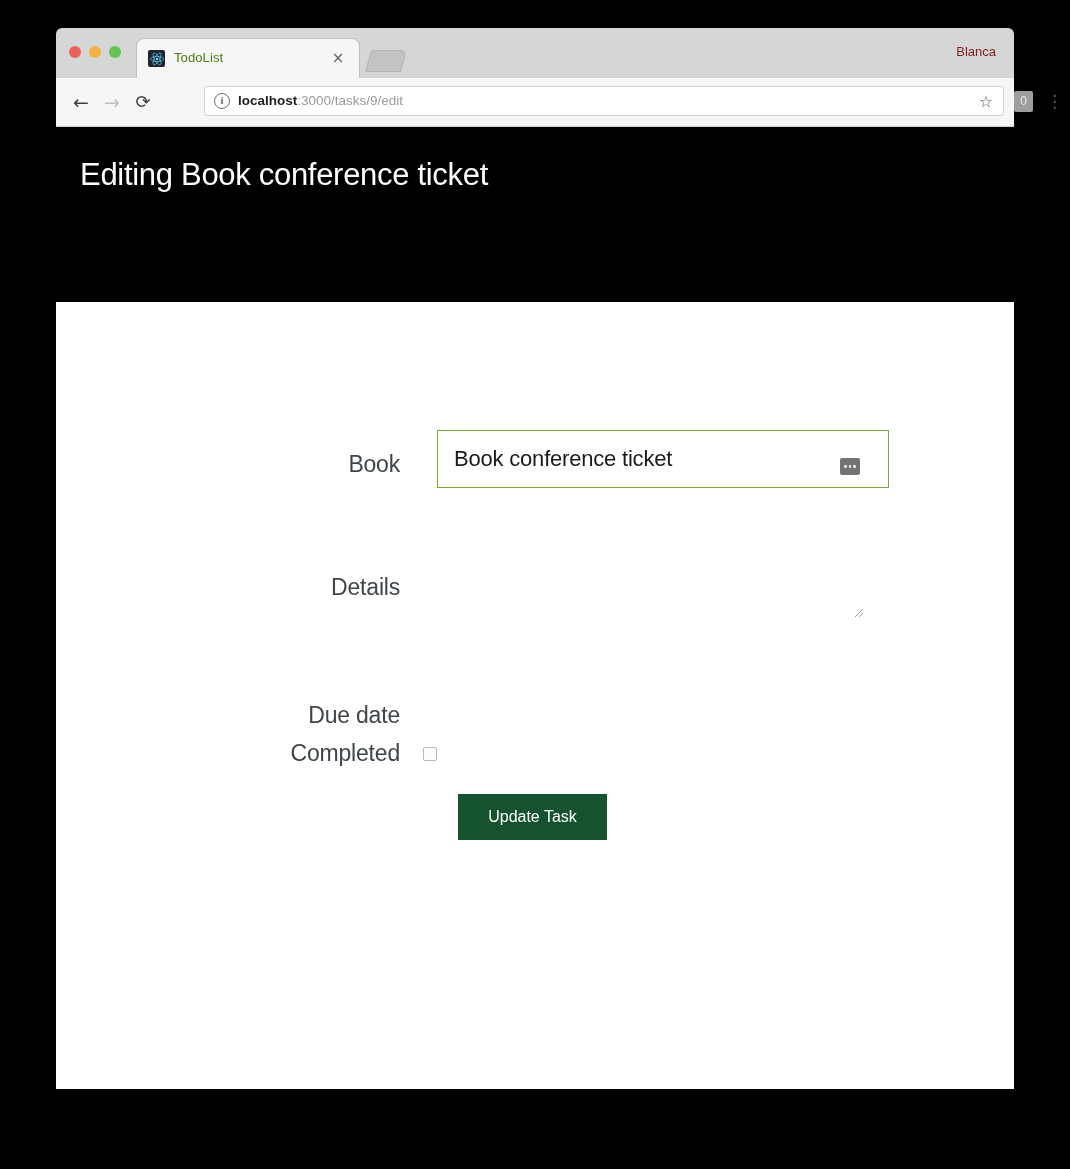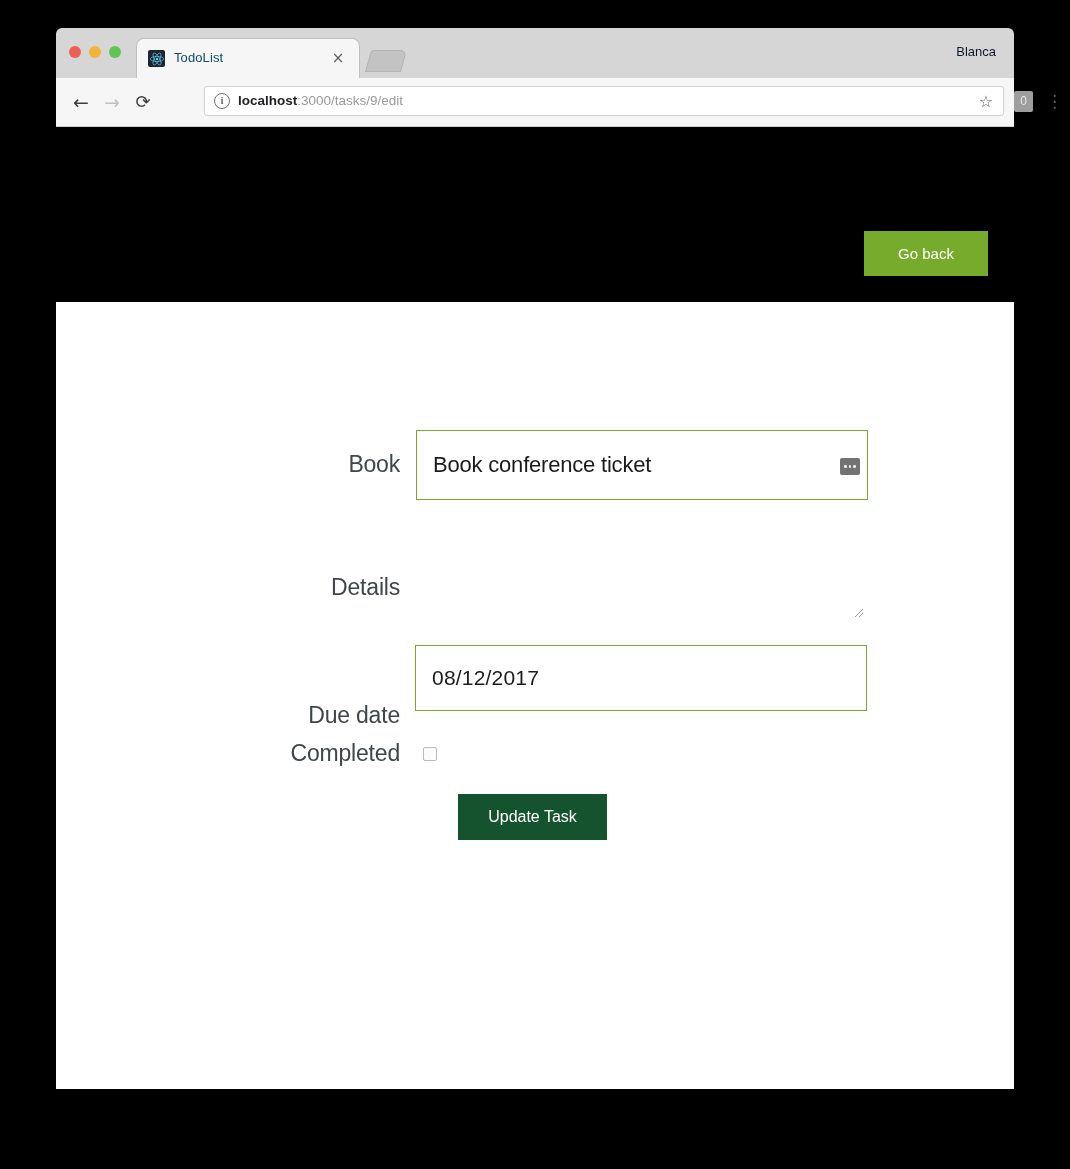--- a/index.html
+++ b/index.html
@@ -69,21 +69,21 @@
     background: #1f2430;
     display: flex;
     align-items: center;
     justify-content: center;
   }
   #tab-title {
     position: absolute;
     left: 37px;
     top: 11px;
     font-size: 13px;
-    color: #0c4a6e;
+    color: #4d7c0f;
     letter-spacing: 0.1px;
     white-space: nowrap;
   }
   #tab-close-icon {
     position: absolute;
     right: 14px;
     top: 12px;
     width: 14px;
     height: 14px;
     color: #5f6368;
@@ -101,21 +101,21 @@
     background: #c3c3c3;
     border-radius: 3px 7px 0 0;
     transform: skewX(-16deg);
     box-shadow: inset 0 0 0 1px #b4b4b4;
   }
   #profile-name {
     position: absolute;
     right: 18px;
     top: 16px;
     font-size: 13px;
-    color: #0f172a;
+    color: #7f1d1d;
     text-align: center;
   }
 
   
   #toolbar {
     position: relative;
     height: 48px;
     background: #f6f6f6;
     border-bottom: 1px solid #cfcfcf;
   }
@@ -288,22 +288,23 @@
     letter-spacing: -0.2px;
     outline: none;
   }
 
   
   #row-task { top: 128px; height: 70px; }
   #row-task .form-label { top: 21px; }
   #task-input {
     top: 0;
     width: 452px;
-    height: 70px;
+    height: 58px;
     padding: 0 16px;
+    margin-left: 21px;
   }
   #autofill-icon {
     position: absolute;
     left: 784px;
     top: 28px;
     width: 20px;
     height: 17px;
     background: #737373;
     border-radius: 2px;
     display: flex;
@@ -427,22 +428,24 @@
       <span id="url-text"><span class="host">localhost</span><span class="path">:3000/tasks/9/edit</span></span>
       <span id="bookmark-star-icon">☆</span>
     </div>
 
     <div id="extension-icon">0</div>
     <div id="menu-icon">⋮</div>
   </div>
 
   <div id="page-viewport">
 
-
-    <button id="go-back-button">Go back</button>
+    <div id="page-header">
+      <h1 id="page-title">Editing Book conference ticket</h1>
+    </div>
+
 
     <div id="content-card">
       <form id="task-form">
 
         <div class="form-row" id="row-task">
           <label class="form-label">Book</label>
           <input class="form-control" id="task-input" type="text" value="Book conference ticket" style="">
           <span id="autofill-icon">
             <i></i>
               <i></i>
@@ -452,21 +455,20 @@
 
         <div class="form-row" id="row-details">
           <label class="form-label">Details</label>
           <svg id="details-resize-handle" viewBox="0 0 12 12">
             <path d="M11 3 L3 11 M11 7 L7 11" stroke="#9a9a9a" stroke-width="1" fill="none"></path>
           </svg>
         </div>
 
         <div class="form-row" id="row-duedate">
           <label class="form-label">Due date</label>
-          <input class="form-control" id="duedate-input" type="text" value="08/12/2017" style="">
         </div>
 
         <div class="form-row" id="row-completed">
           <label class="form-label">Completed</label>
           <input id="completed-checkbox" type="checkbox" style="">
         </div>
 
         <button id="update-task-button" type="button">Update Task</button>
       </form>
     </div>

